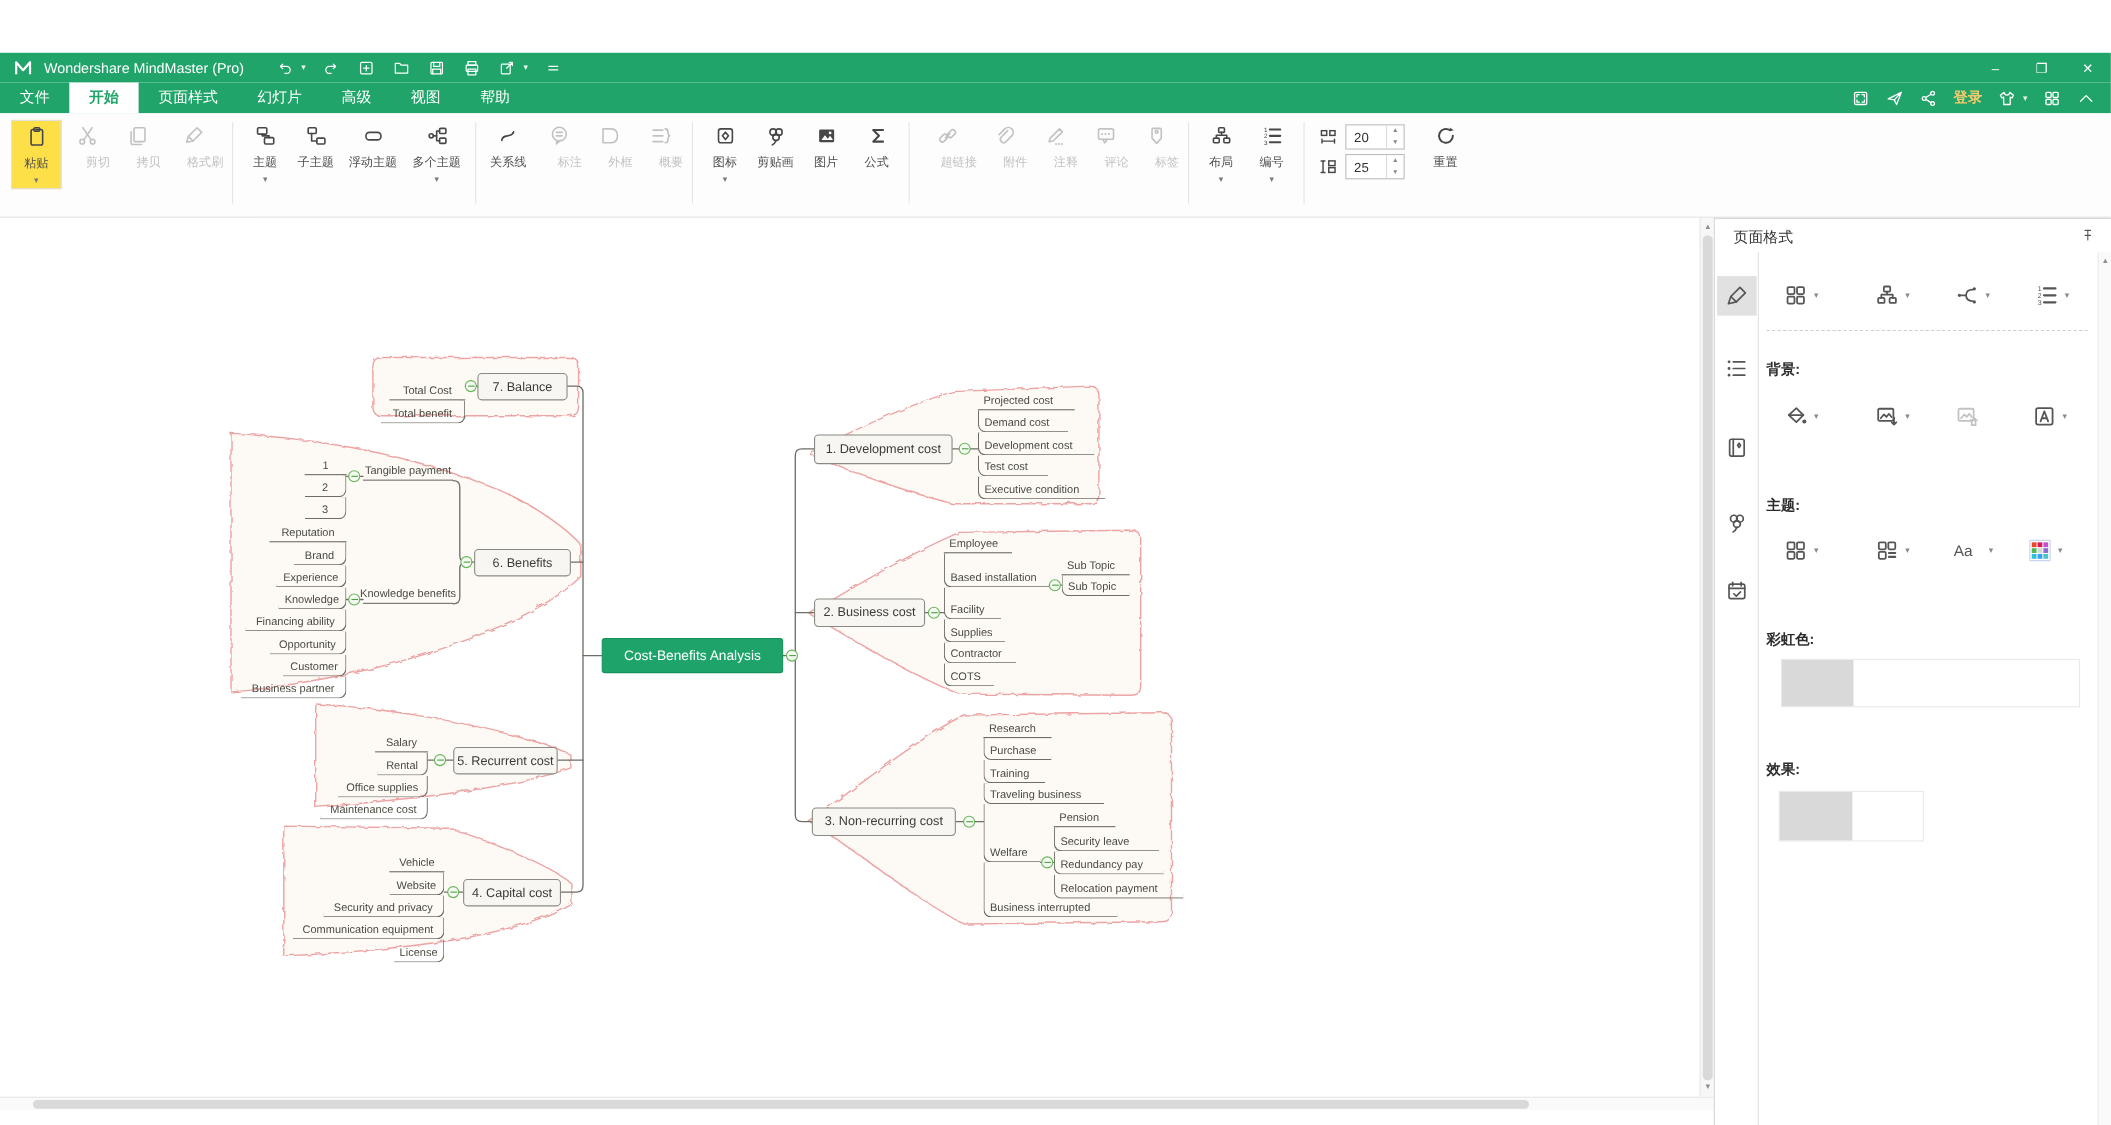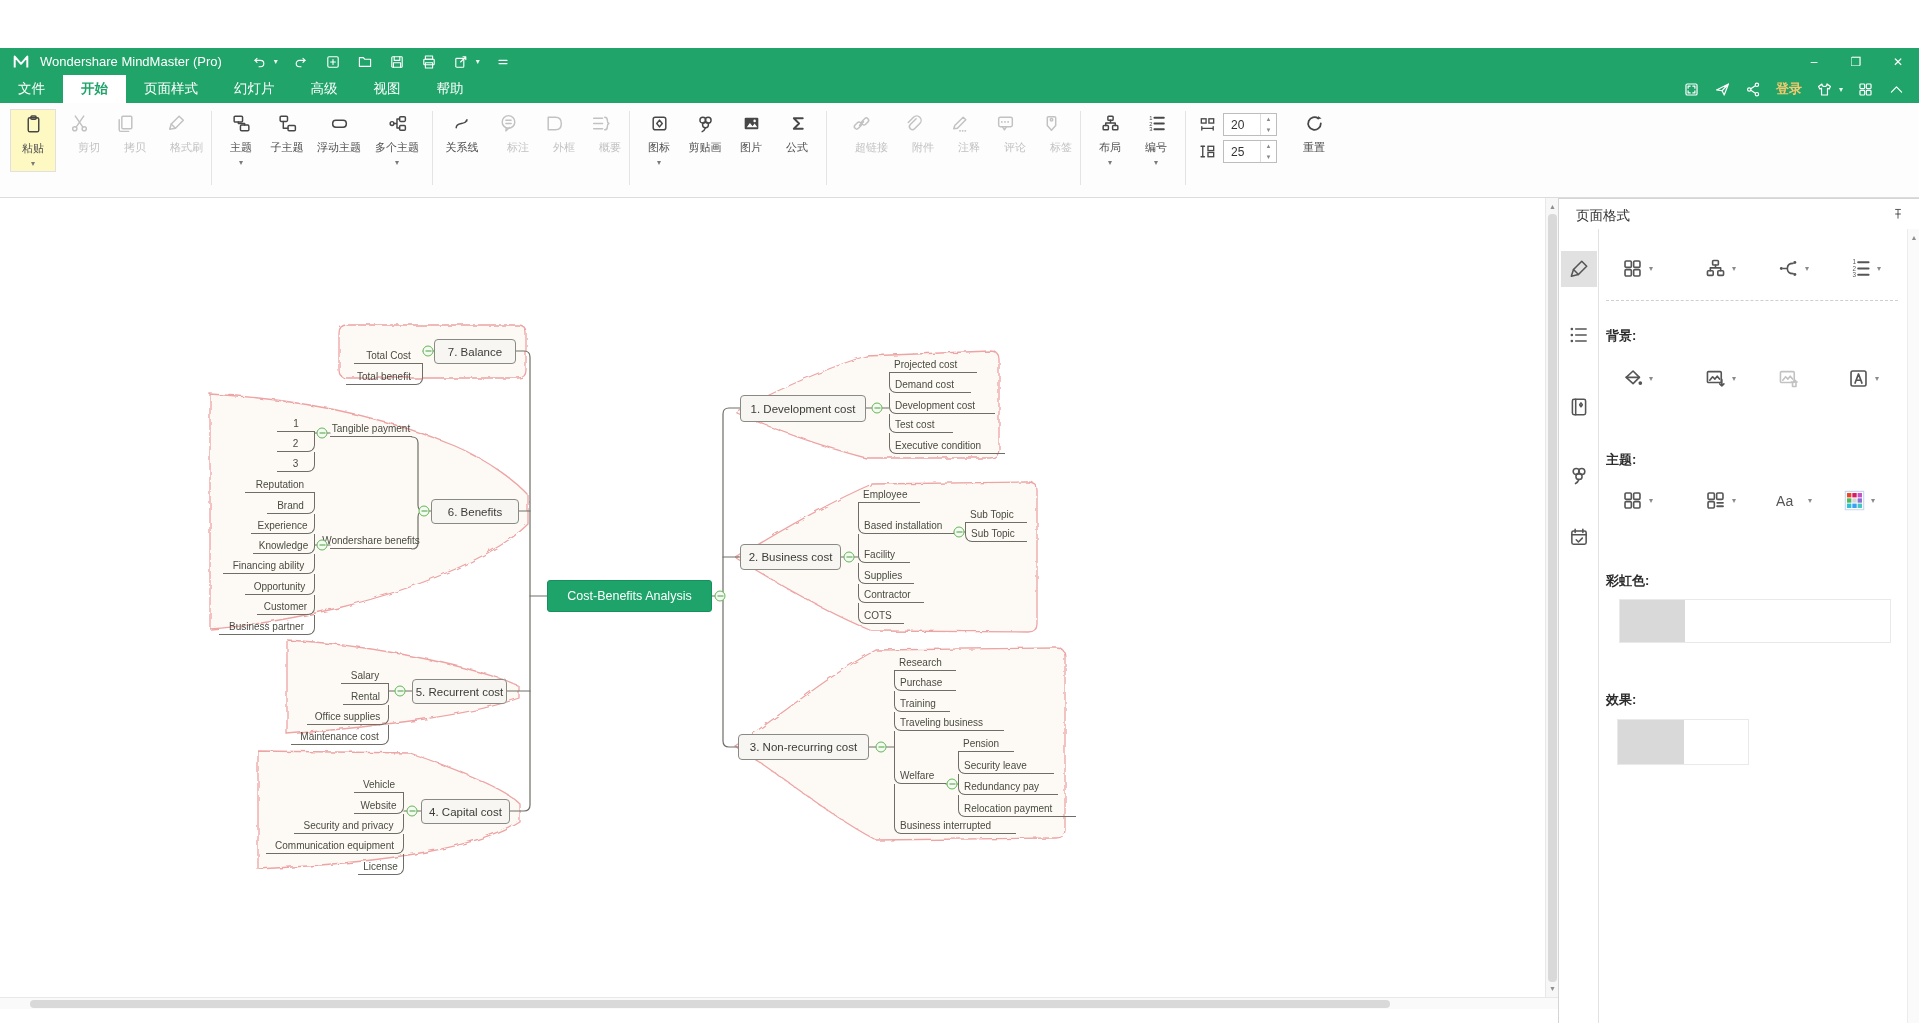--- a/index.html
+++ b/index.html
@@ -30,21 +30,21 @@
   .toolbar { height:95px; background:#fdfdfd; border-bottom:1px solid #dcdcdc; display:flex; align-items:flex-start; padding:6px 4px 0 10px; }
   .tgroup { display:flex; align-items:flex-start; }
   .tsep { width:1px; height:74px; background:#e4e4e4; margin:2px 6px 0 6px; }
   .tb { min-width:46px; padding:2px 2px; display:flex; flex-direction:column; align-items:center; color:#474747; }
   .tb .ic { width:24px; height:24px; display:flex; align-items:center; justify-content:center; }
   .tb svg { width:21px; height:21px; stroke:#474747; fill:none; stroke-width:1.4; stroke-linecap:round; stroke-linejoin:round; }
   .tb .tlabel { font-size:11px; margin-top:5px; color:#4e4e4e; white-space:nowrap; }
   .tb .tcaret { font-size:8px; color:#7a7a7a; height:10px; margin-top:3px; }
   .tb.dis svg { stroke:#c2c2c2; }
   .tb.dis .tlabel { color:#c2c2c2;margin-left:20px; }
-  .tb.sel { background:#fef9c3; border:1px solid #e0e0e0; }
+  .tb.sel { background:#fde047; border:1px solid #e0e0e0; }
   .fillpart { fill:#474747; stroke:none; }
   .spinblock { display:flex; flex-direction:column; gap:4px; margin:4px 6px 0 6px; }
   .spinrow { display:flex; align-items:center; gap:6px; }
   .spinrow svg { width:19px; height:19px; stroke:#474747; fill:none; stroke-width:1.4; stroke-linecap:round; }
   .spinbox { width:54px; height:23px; border:1px solid #bdbdbd; display:flex; align-items:center; background:#fff; }
   .spinval { flex:1; font-size:12px; padding-left:7px; color:#333; }
   .spinarrows { width:16px; height:100%; border-left:1px solid #ddd; display:flex; flex-direction:column; }
   .spinarrows span { flex:1; font-size:6px; color:#888; display:flex; align-items:center; justify-content:center; }
 
   
@@ -569,21 +569,21 @@
         <div class="topic" style="left:738px;top:536px;width:131px;height:26px">3. Non-recurring cost</div>
 
         <div class="ci l first" style="left:354px;top:134px;width:69px;height:16px">Total Cost</div>
         <div class="ci l" style="left:346px;top:150px;width:77px;height:21px">Total benefit</div>
 
         <div class="ci u" style="left:330px;top:223px;width:82px;height:16px">Tangible payment</div>
         <div class="ci l first" style="left:277px;top:202px;width:38px;height:16px">1</div>
         <div class="ci l" style="left:277px;top:218px;width:38px;height:20px">2</div>
         <div class="ci l" style="left:277px;top:238px;width:38px;height:20px">3</div>
 
-        <div class="ci u" style="left:330px;top:335px;width:82px;height:16px">Wondershare benefits</div>
+        <div class="ci u" style="left:330px;top:335px;width:82px;height:16px">Knowledge benefits</div>
         <div class="ci l first" style="left:245px;top:263px;width:70px;height:16px">Reputation</div>
         <div class="ci l" style="left:267px;top:279px;width:48px;height:21px">Brand</div>
         <div class="ci l" style="left:251px;top:300px;width:64px;height:20px">Experience</div>
         <div class="ci l" style="left:253px;top:320px;width:62px;height:20px">Knowledge</div>
         <div class="ci l" style="left:223px;top:340px;width:92px;height:20px">Financing ability</div>
         <div class="ci l" style="left:245px;top:360px;width:70px;height:21px">Opportunity</div>
         <div class="ci l" style="left:257px;top:381px;width:58px;height:20px">Customer</div>
         <div class="ci l" style="left:219px;top:401px;width:96px;height:20px">Business partner</div>
 
         <div class="ci l first" style="left:341px;top:454px;width:48px;height:16px">Salary</div>

